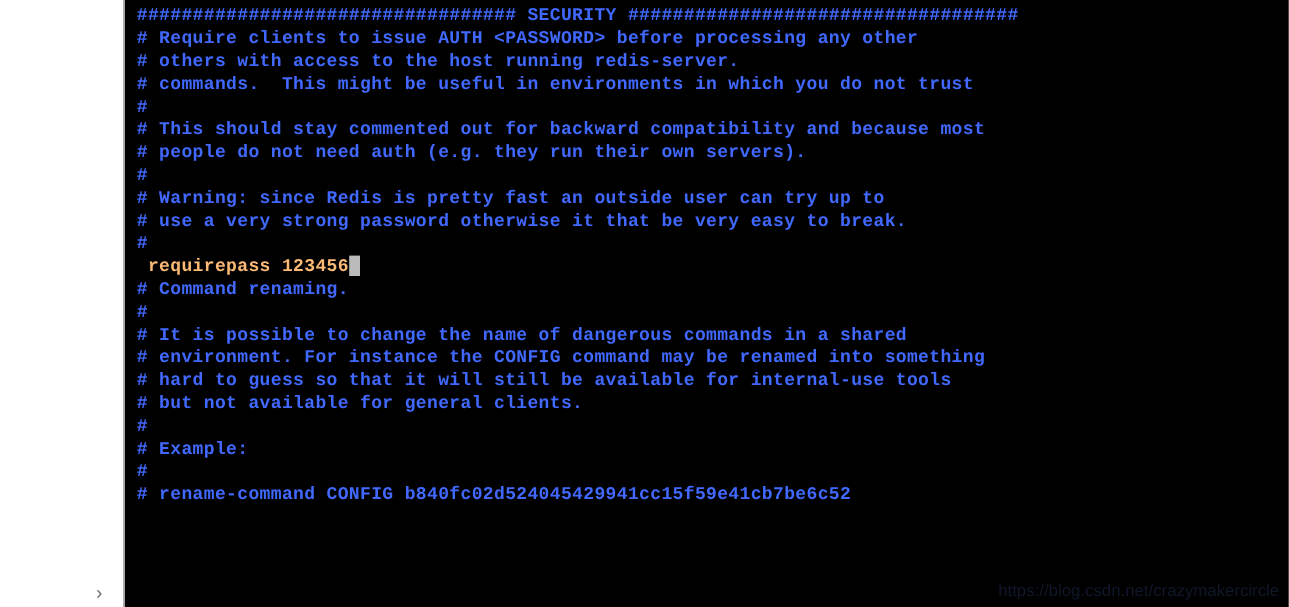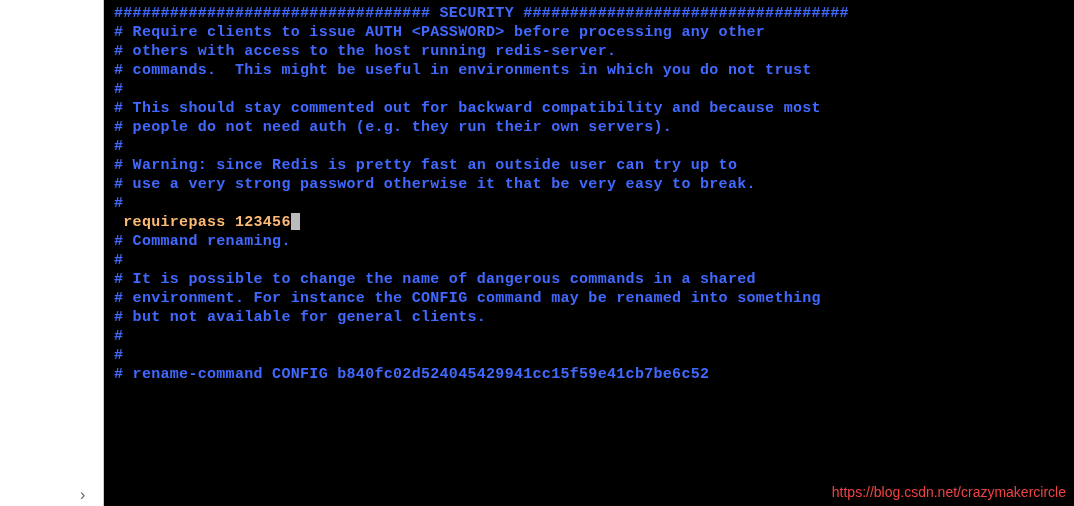--- a/index.html
+++ b/index.html
@@ -60,21 +60,21 @@
       width: 9px;
       height: 17px;
       background: #bbbbbb;
       vertical-align: text-bottom;
       margin-bottom: 1px;
     }
     .watermark {
       position: absolute;
       right: 8px;
       bottom: 6px;
-      color: #ef4444;
+      color: #0f172a;
       font-family: Arial, sans-serif;
       font-size: 14px;
       font-weight: normal;
       letter-spacing: 0;
       padding-left: 24px;
     }
   </style>
 </head>
 <body>
 
@@ -94,19 +94,21 @@
     <div class="line comment">#</div>
     <div class="line comment"># Warning: since Redis is pretty fast an outside user can try up to</div>
     <div class="line comment"># use a very strong password otherwise it that be very easy to break.</div>
     <div class="line comment">#</div>
     <div class="line active"> requirepass 123456<span class="cursor"></span></div>
     <div class="line comment"></div>
     <div class="line comment"># Command renaming.</div>
     <div class="line comment">#</div>
     <div class="line comment"># It is possible to change the name of dangerous commands in a shared</div>
     <div class="line comment"># environment. For instance the CONFIG command may be renamed into something</div>
+    <div class="line comment"># hard to guess so that it will still be available for internal-use tools</div>
     <div class="line comment"># but not available for general clients.</div>
     <div class="line comment">#</div>
+    <div class="line comment"># Example:</div>
     <div class="line comment">#</div>
     <div class="line comment"># rename-command CONFIG b840fc02d524045429941cc15f59e41cb7be6c52</div>
   </div>
 
 <div class="watermark">https://blog.csdn.net/crazymakercircle</div>
 
 </body></html>

